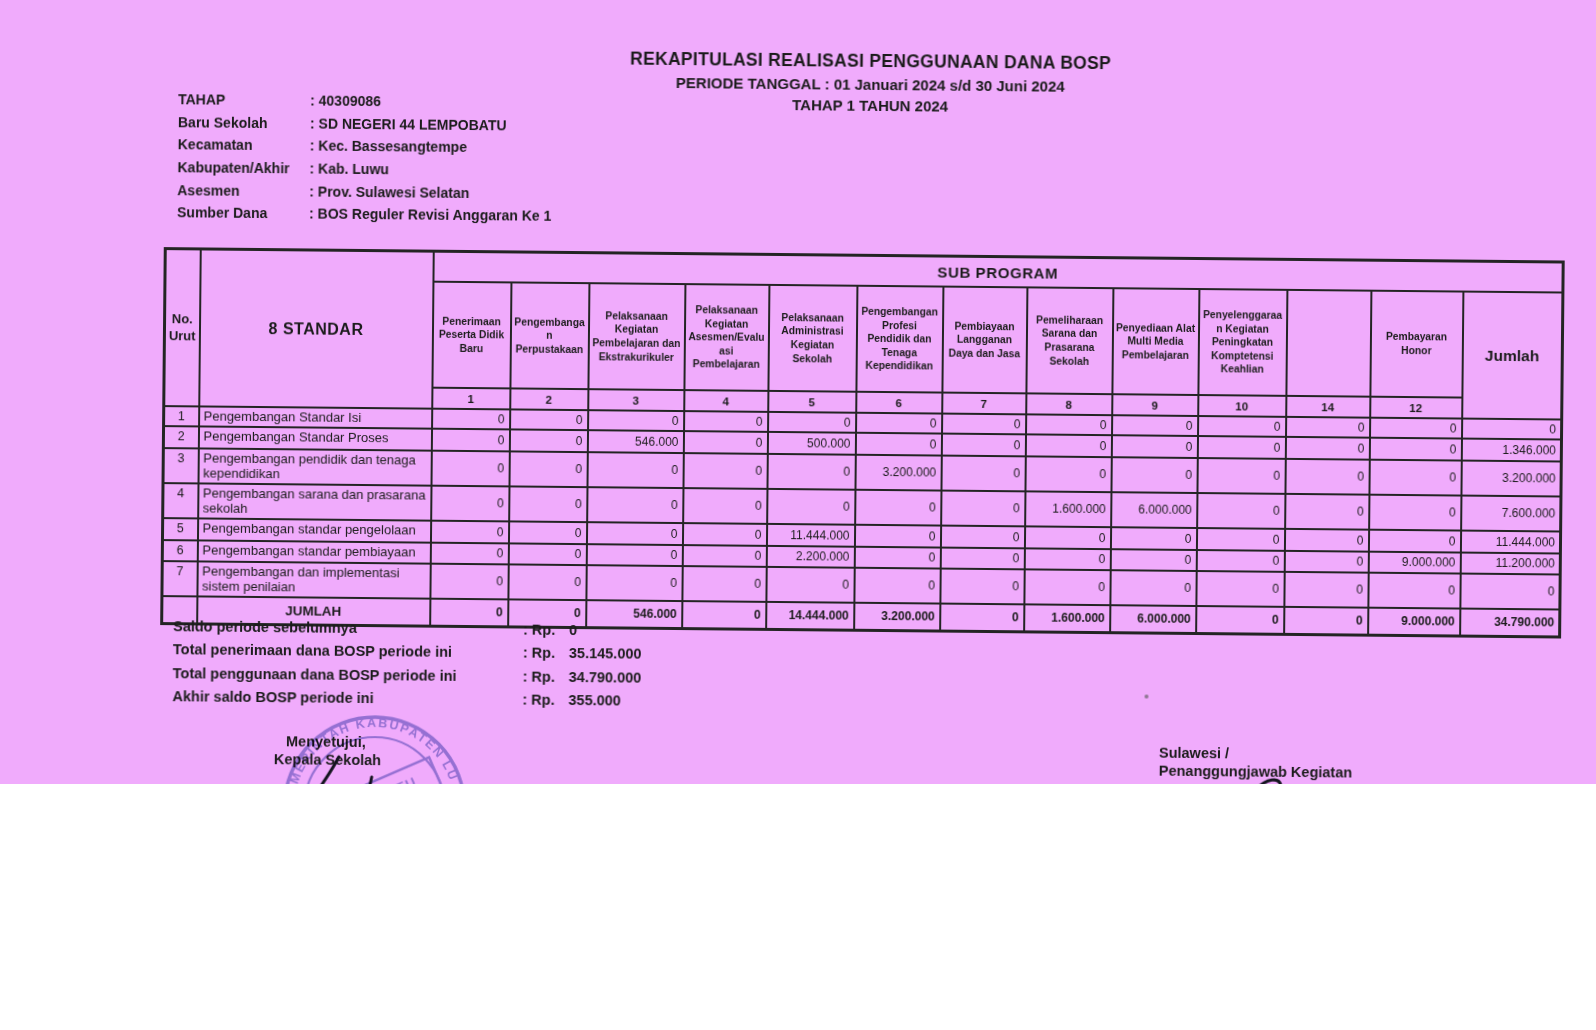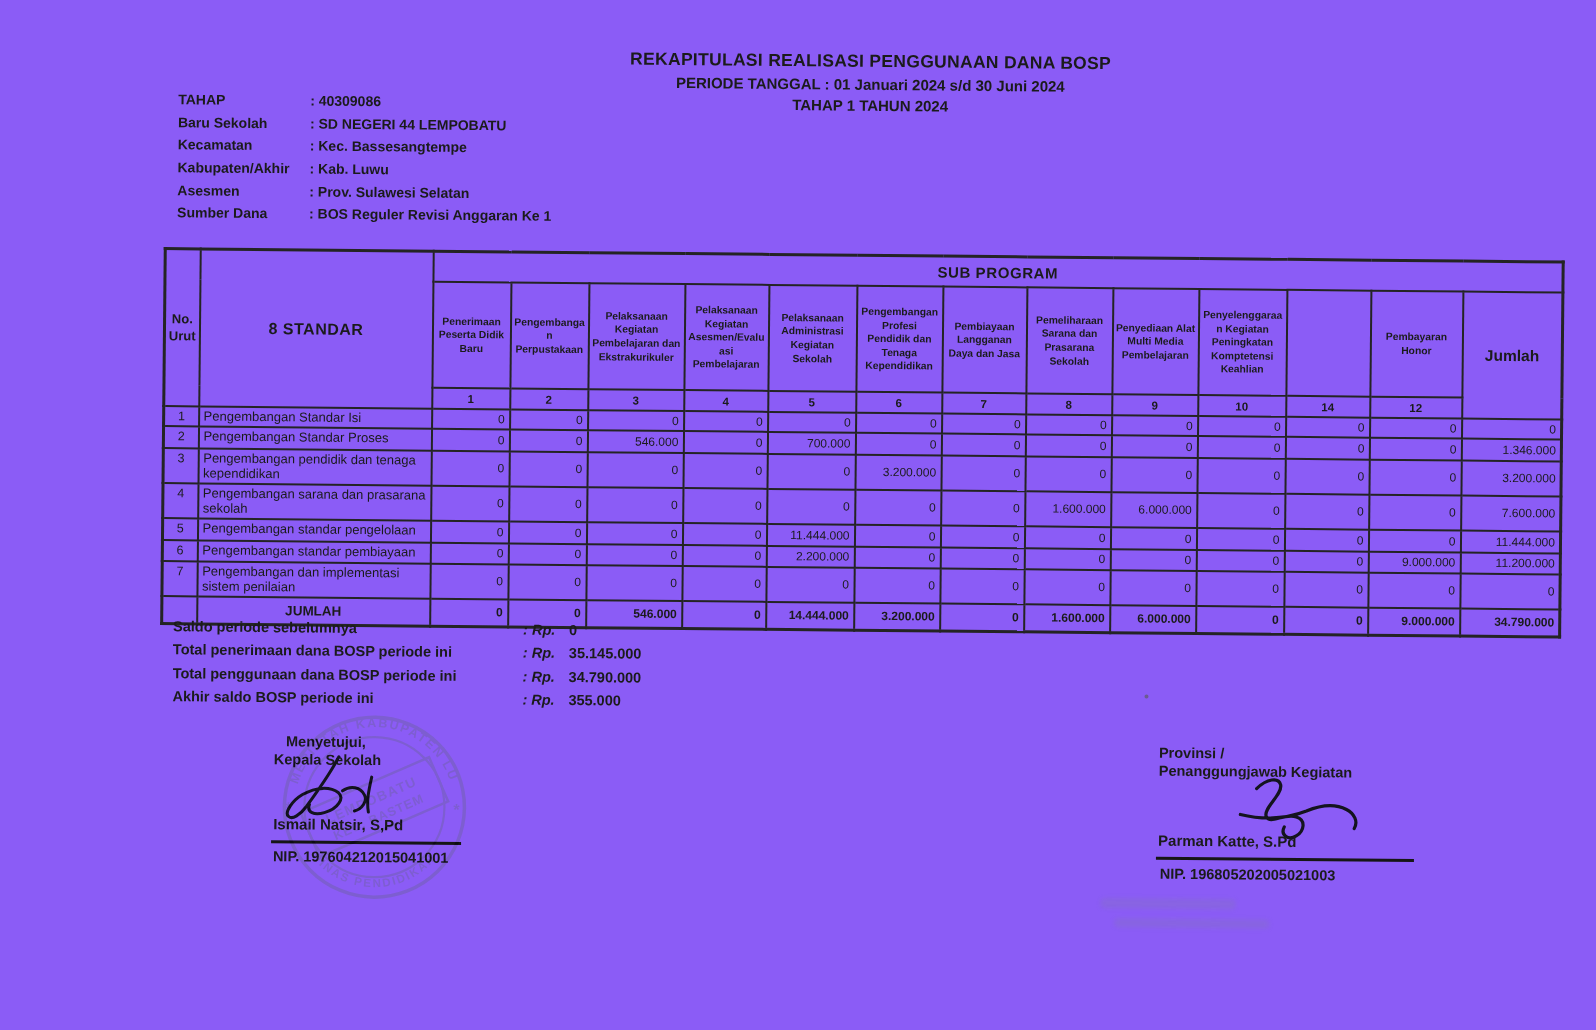--- a/index.html
+++ b/index.html
@@ -1,18 +1,18 @@
 <!DOCTYPE html>
 <html><head>
 <meta charset="utf-8">
 <style>
   html,body{margin:0;padding:0;background:#ffffff;}
   .sheet{
-    position:relative;width:1596px;height:1030px;overflow:hidden;
-    background:#8b5cf6;color:#1b1b1b;
+    position:relative;width:1596px;height:784px;overflow:hidden;
+    background:#f0abfc;color:#1b1b1b;
     font-family:"Liberation Sans","DejaVu Sans",sans-serif;
   }
   .tilt{position:absolute;inset:0;transform:rotate(0.55deg);transform-origin:260px 120px;}
 
   
   .title-block{position:absolute;left:520px;top:44px;width:700px;text-align:center;line-height:1.3;}
   .t1{font-size:17.5px;font-weight:700;letter-spacing:.3px;}
   .t2{font-size:15px;font-weight:700;margin-top:2px;}
   .t3{font-size:15px;font-weight:700;margin-top:2px;}
 
@@ -39,21 +39,21 @@
   .td-label{font-size:13px;padding:1px 4px;line-height:1.18;vertical-align:top;font-weight:400;}
   .td-val{text-align:right;font-size:12px;padding:0 4px;vertical-align:middle;font-weight:400;}
   .total-row{height:28px;}
   .total-row td{font-weight:700;}
   .td-total-label{text-align:center;font-size:13.5px;vertical-align:middle;}
 
   
   #summary-block{position:absolute;left:178px;top:619px;}
   .sum-row{display:flex;height:23.3px;font-size:14.5px;font-weight:700;}
   .sum-label{width:350px;}
-  .sum-cur{width:46px;font-style:italic;}
+  .sum-cur{width:46px;}
 
   
   .sig-line{position:absolute;font-size:14.5px;font-weight:700;white-space:nowrap;}
   .sig-name{font-size:15px;}
   .sig-rule{position:absolute;background:#161616;height:3px;}
   .sig-ink{position:absolute;}
 
   
   .stamp{position:absolute;left:281px;top:706px;opacity:.78;mix-blend-mode:multiply;}
 
@@ -170,21 +170,21 @@
             <td class="td-val">0</td>
             <td class="td-val td-jumlah">0</td>
           </tr>
           <tr class="data-row" style="height:22px">
             <td class="td-no">2</td>
             <td class="td-label">Pengembangan Standar Proses</td>
             <td class="td-val">0</td>
             <td class="td-val">0</td>
             <td class="td-val">546.000</td>
             <td class="td-val">0</td>
-            <td class="td-val">700.000</td>
+            <td class="td-val">500.000</td>
             <td class="td-val">0</td>
             <td class="td-val">0</td>
             <td class="td-val">0</td>
             <td class="td-val">0</td>
             <td class="td-val">0</td>
             <td class="td-val">0</td>
             <td class="td-val">0</td>
             <td class="td-val td-jumlah">1.346.000</td>
           </tr>
           <tr class="data-row" style="height:34px">
@@ -317,21 +317,21 @@
 
     <div class="sig-line" style="left:292px;top:733px">Menyetujui,</div>
     <div class="sig-line" style="left:280px;top:751px">Kepala Sekolah</div>
     <svg class="sig-ink" style="left:283px;top:748px" width="130" height="90" viewBox="0 0 130 90">
       <path d="M 62,8 C 54,24 40,44 30,58 C 24,66 16,72 12,68 C 8,64 16,52 26,46 C 40,38 54,38 62,44 C 68,49 62,60 48,64 C 38,67 30,64 33,56 M 66,42 C 74,36 84,38 88,46 C 91,52 86,60 78,62 M 95,28 C 92,42 90,52 92,63" stroke="#14141f" stroke-width="3" fill="none" stroke-linecap="round"></path>
     </svg>
     <div class="sig-line sig-name" style="left:280px;top:815px">Ismail Natsir, S,Pd</div>
     <div class="sig-rule" style="left:278px;top:840px;width:190px"></div>
     <div class="sig-line" style="left:280px;top:848px">NIP. 197604212015041001</div>
 
-    <div class="sig-line" style="left:1165px;top:736px">Provinsi /</div>
+    <div class="sig-line" style="left:1165px;top:736px">Sulawesi /</div>
     <div class="sig-line" style="left:1165px;top:754px">Penanggungjawab Kegiatan</div>
     <svg class="sig-ink" style="left:1233px;top:763px" width="175" height="90" viewBox="0 0 175 90">
       <path d="M 30,16 C 40,6 52,4 54,12 C 56,22 36,36 40,44 C 44,52 58,40 70,44 C 80,47 78,58 70,63 C 62,68 54,62 58,54 M 14,42 C 40,48 60,46 80,38 C 94,32 108,30 120,36 C 128,40 132,48 128,55" stroke="#14141f" stroke-width="3.2" fill="none" stroke-linecap="round"></path>
     </svg>
     <div class="sig-line sig-name" style="left:1165px;top:823px">Parman Katte, S.Pd</div>
     <div class="sig-rule" style="left:1163px;top:848px;width:258px"></div>
     <div class="sig-line" style="left:1167px;top:857px">NIP. 196805202005021003</div>
 
     <svg class="stamp" width="200" height="200" viewBox="0 0 200 200">
       <defs>

